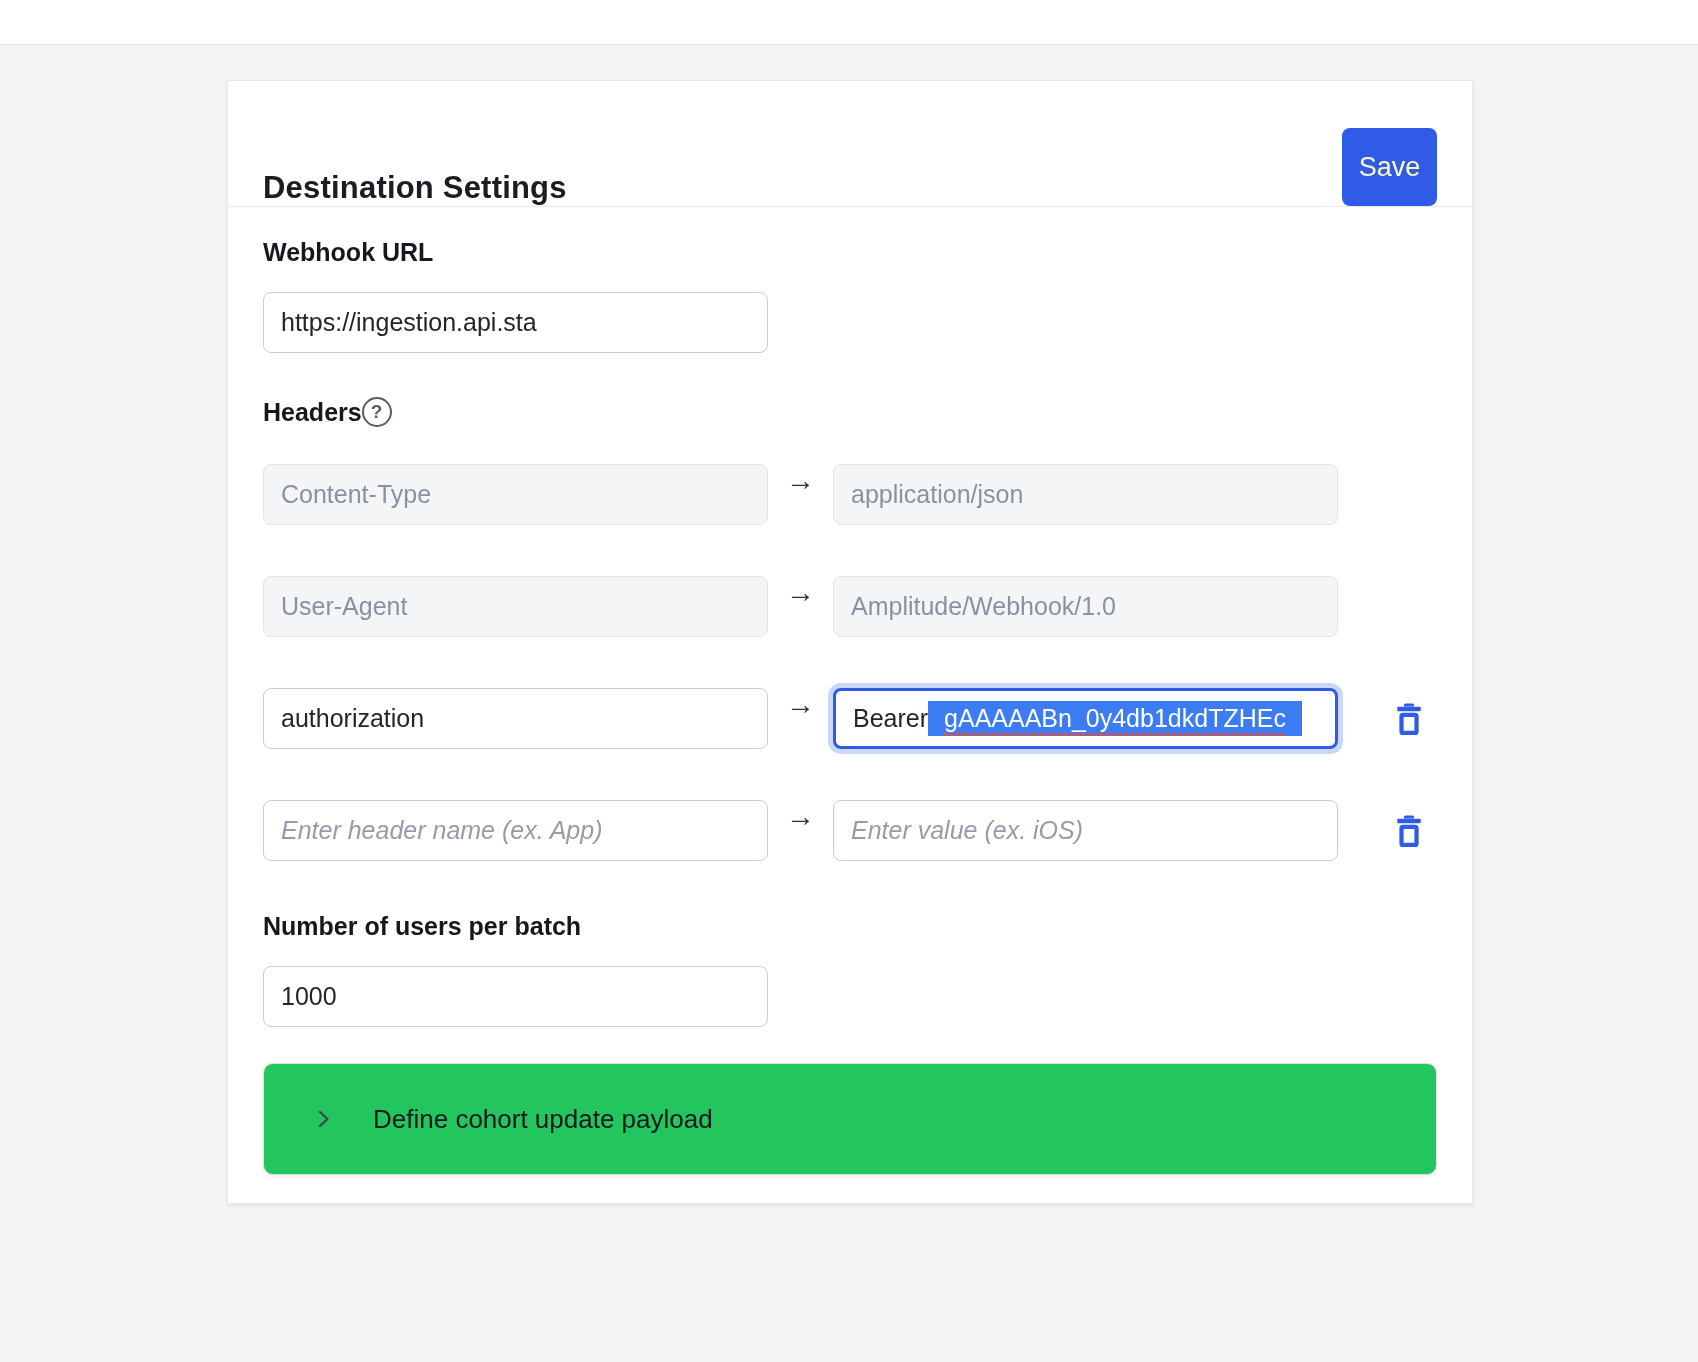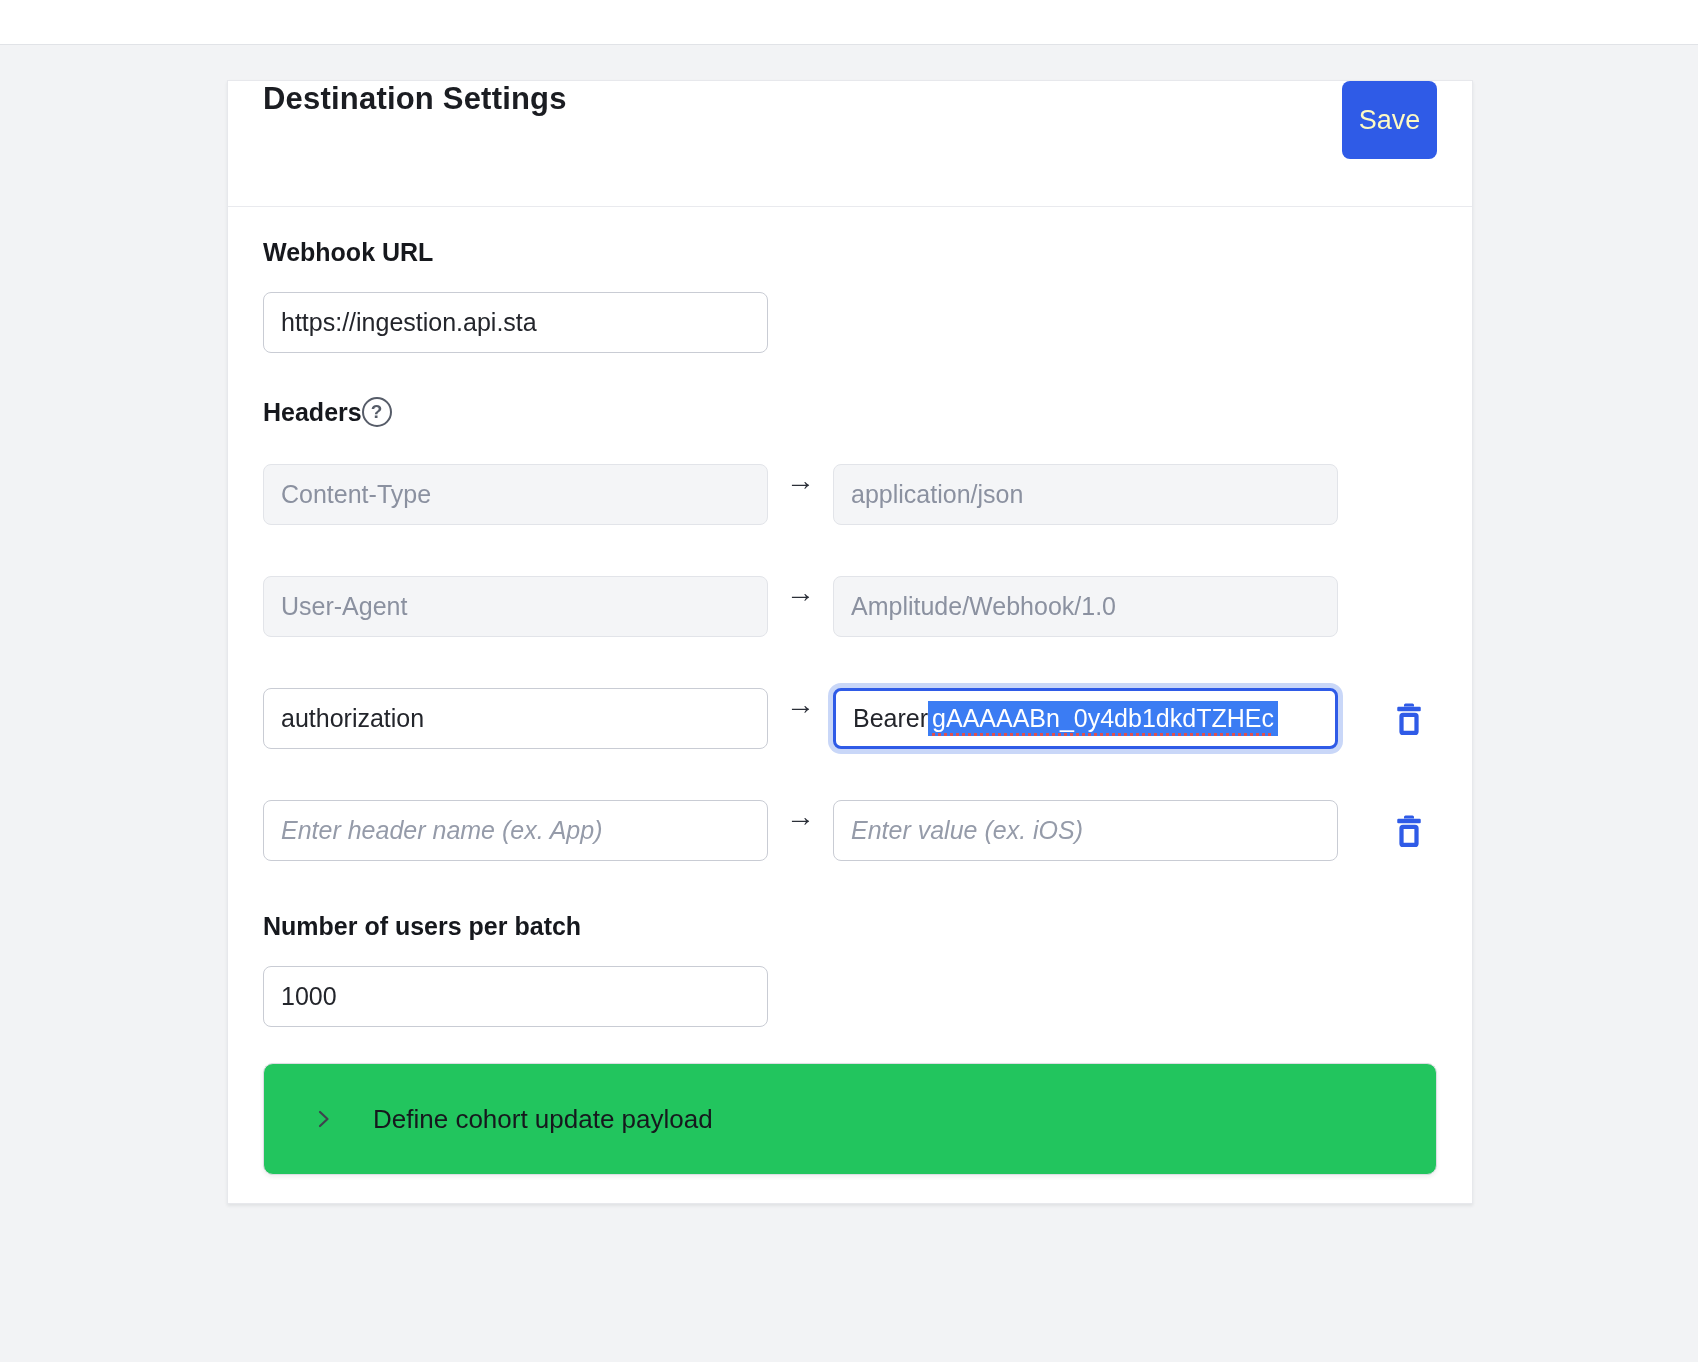--- a/index.html
+++ b/index.html
@@ -21,21 +21,21 @@
     margin-left: 227px;
     margin-top: 35px;
     background: #ffffff;
     border: 1px solid #e7e8ec;
     box-shadow: 0 2px 3px rgba(30,33,40,0.08);
   }
   .card-header {
     height: 126px;
     padding: 0 35px;
     display: flex;
-    align-items: flex-start;
+    align-items: flex-end;
     justify-content: space-between;
     border-bottom: 1px solid #e9eaee;
   }
   .card-title {
     font-size: 31px;
     font-weight: 600;
     letter-spacing: 0.2px;
     color: #1b1d22;
   }
   .save-btn {
@@ -125,21 +125,21 @@
     align-items: center;
     white-space: nowrap;
     overflow: hidden;
   }
   .sel {
     background: #3b7cf3;
     color: #ffffff;
     text-decoration: underline dotted #dd5050;
     text-decoration-thickness: 3px;
     text-underline-offset: 6px;
-    padding: 3px 4px;
+    padding: 3px 16px;
   }
   .trash-btn {
     background: none;
     border: none;
     padding: 0;
     margin-left: 56px;
     cursor: pointer;
     display: flex;
     align-items: center;
   }

